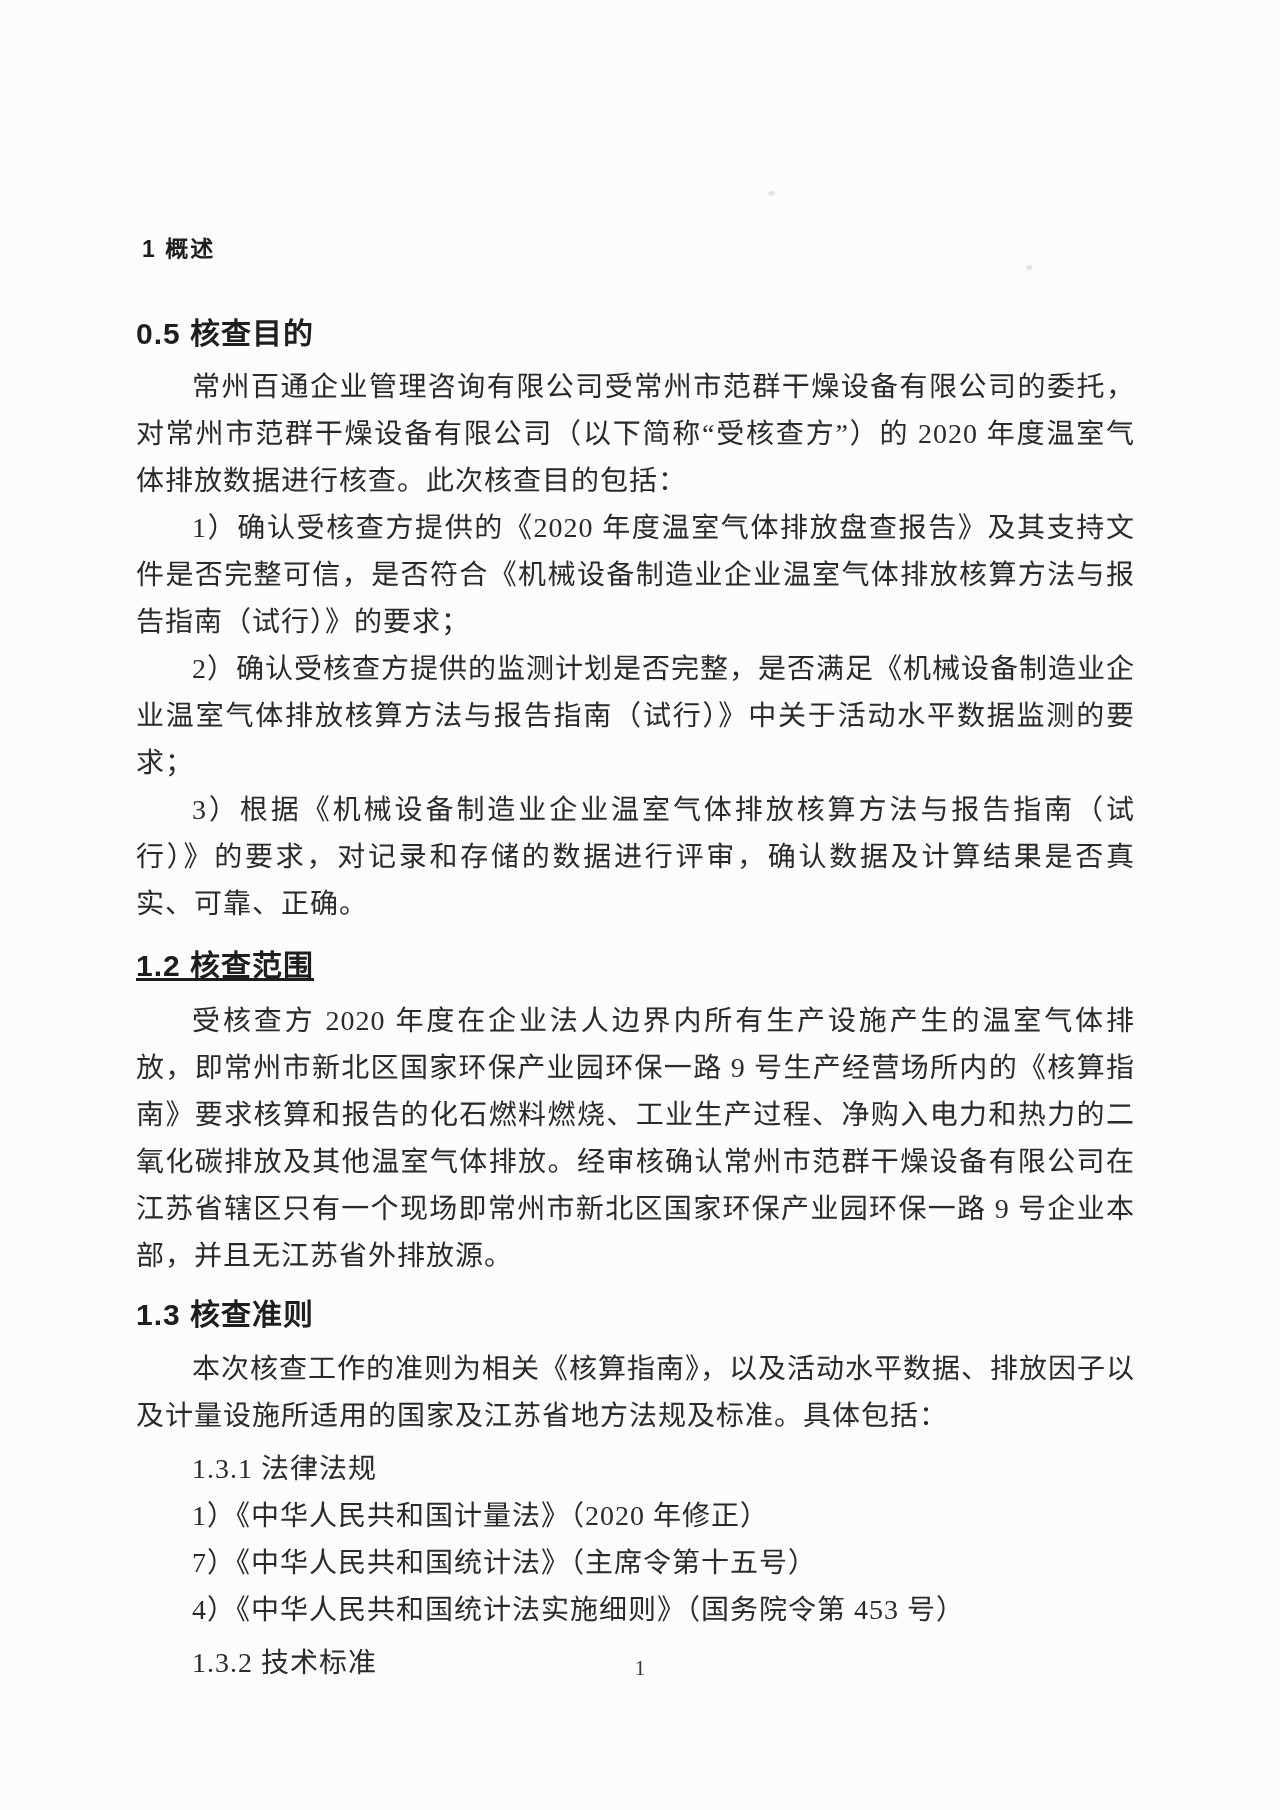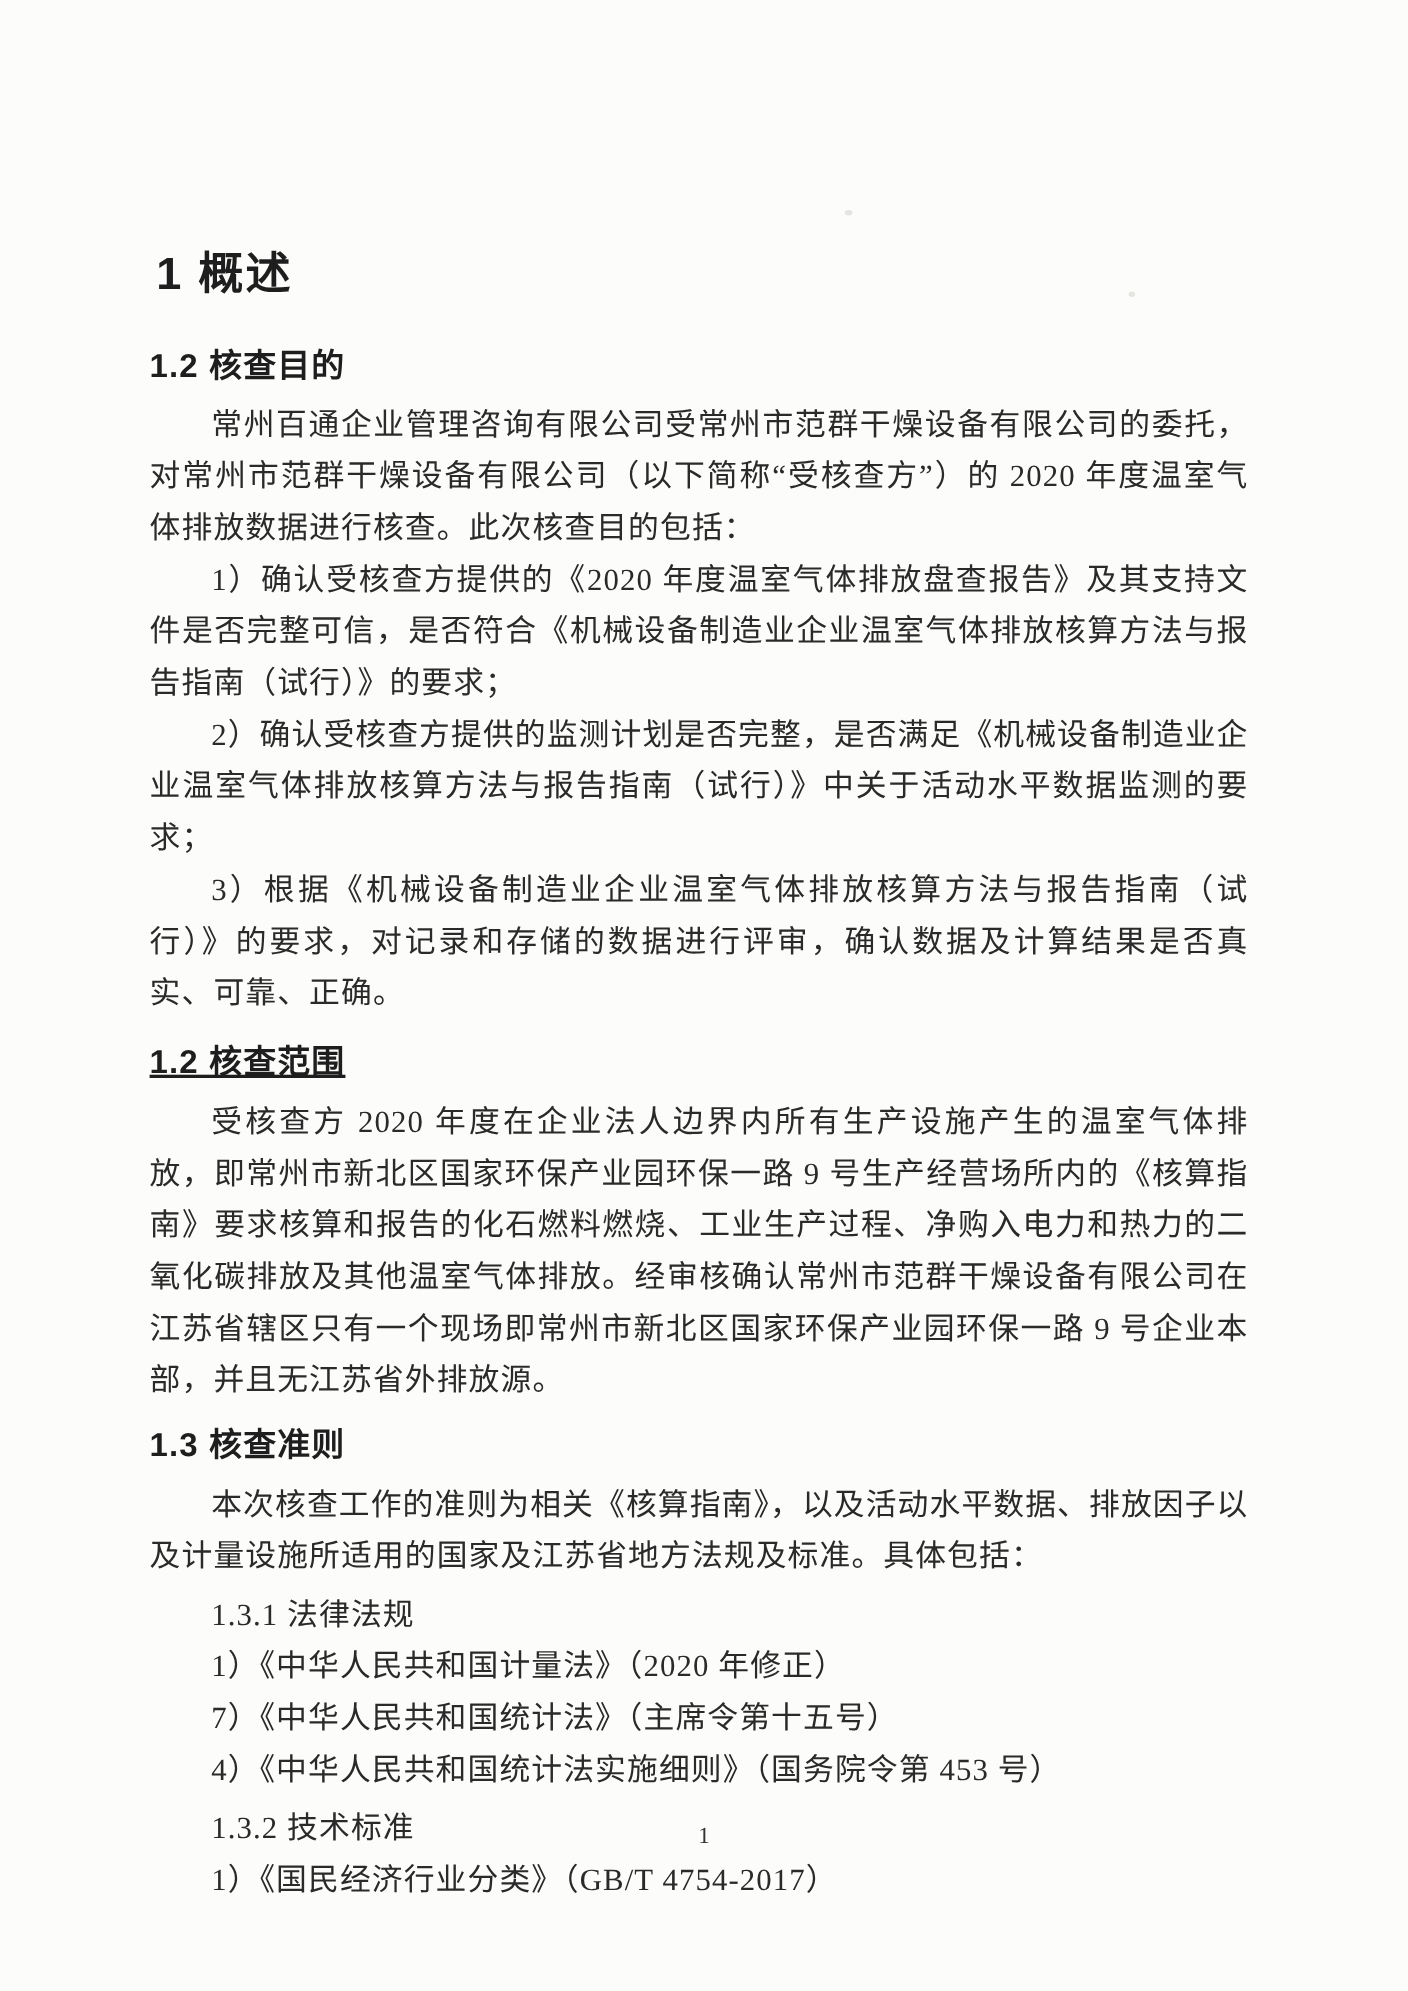--- a/index.html
+++ b/index.html
@@ -18,21 +18,21 @@
     font-family: "Liberation Serif", "DejaVu Serif", serif;
   }
   .content {
     margin-left: 136px;
     margin-right: 145px; 
   }
   h1.doc-h1 {
     margin: 231px 0 0 6px;
     font-family: "Liberation Sans", "DejaVu Sans", sans-serif;
     font-weight: 700;
-    font-size: 41px;
+    font-size: 23px;
     line-height: 36px;
     color: #1e1e1e;
     letter-spacing: 2px;
   }
   h2.doc-h2 {
     margin: 50px 0 0 0;
     font-family: "Liberation Sans", "DejaVu Sans", sans-serif;
     font-weight: 700;
     font-size: 30px;
     line-height: 34px;
@@ -79,21 +79,21 @@
 <body>
 
 <div class="page">
   <span class="speck a"></span>
   <span class="speck b"></span>
 
   <div class="content">
 
     <h1 class="doc-h1">1 概述</h1>
 
-    <h2 class="doc-h2 s11">1.2 核查目的</h2>
+    <h2 class="doc-h2 s11">0.5 核查目的</h2>
 
     <p class="body-text first-after-h11">常州百通企业管理咨询有限公司受常州市范群干燥设备有限公司的委托，对常州市范群干燥设备有限公司（以下简称“受核查方”）的 2020 年度温室气体排放数据进行核查。此次核查目的包括：</p>
 
     <p class="body-text">1）确认受核查方提供的《2020 年度温室气体排放盘查报告》及其支持文件是否完整可信，是否符合《机械设备制造业企业温室气体排放核算方法与报告指南（试行）》的要求；</p>
 
     <p class="body-text">2）确认受核查方提供的监测计划是否完整，是否满足《机械设备制造业企业温室气体排放核算方法与报告指南（试行）》中关于活动水平数据监测的要求；</p>
 
     <p class="body-text">3）根据《机械设备制造业企业温室气体排放核算方法与报告指南（试行）》的要求，对记录和存储的数据进行评审，确认数据及计算结果是否真实、可靠、正确。</p>
 
     <h2 class="doc-h2 s12">1.2 核查范围</h2>
@@ -108,18 +108,17 @@
 
     <p class="body-text">1）《中华人民共和国计量法》（2020 年修正）</p>
 
 
     <p class="body-text">7）《中华人民共和国统计法》（主席令第十五号）</p>
 
     <p class="body-text">4）《中华人民共和国统计法实施细则》（国务院令第 453 号）</p>
 
     <p class="body-text sub-heading">1.3.2 技术标准</p>
 
-    <p class="body-text">1）《国民经济行业分类》（GB/T 4754-2017）</p>
 
   </div>
 
   <div class="page-number">1</div>
 </div>
 
 </body></html>

